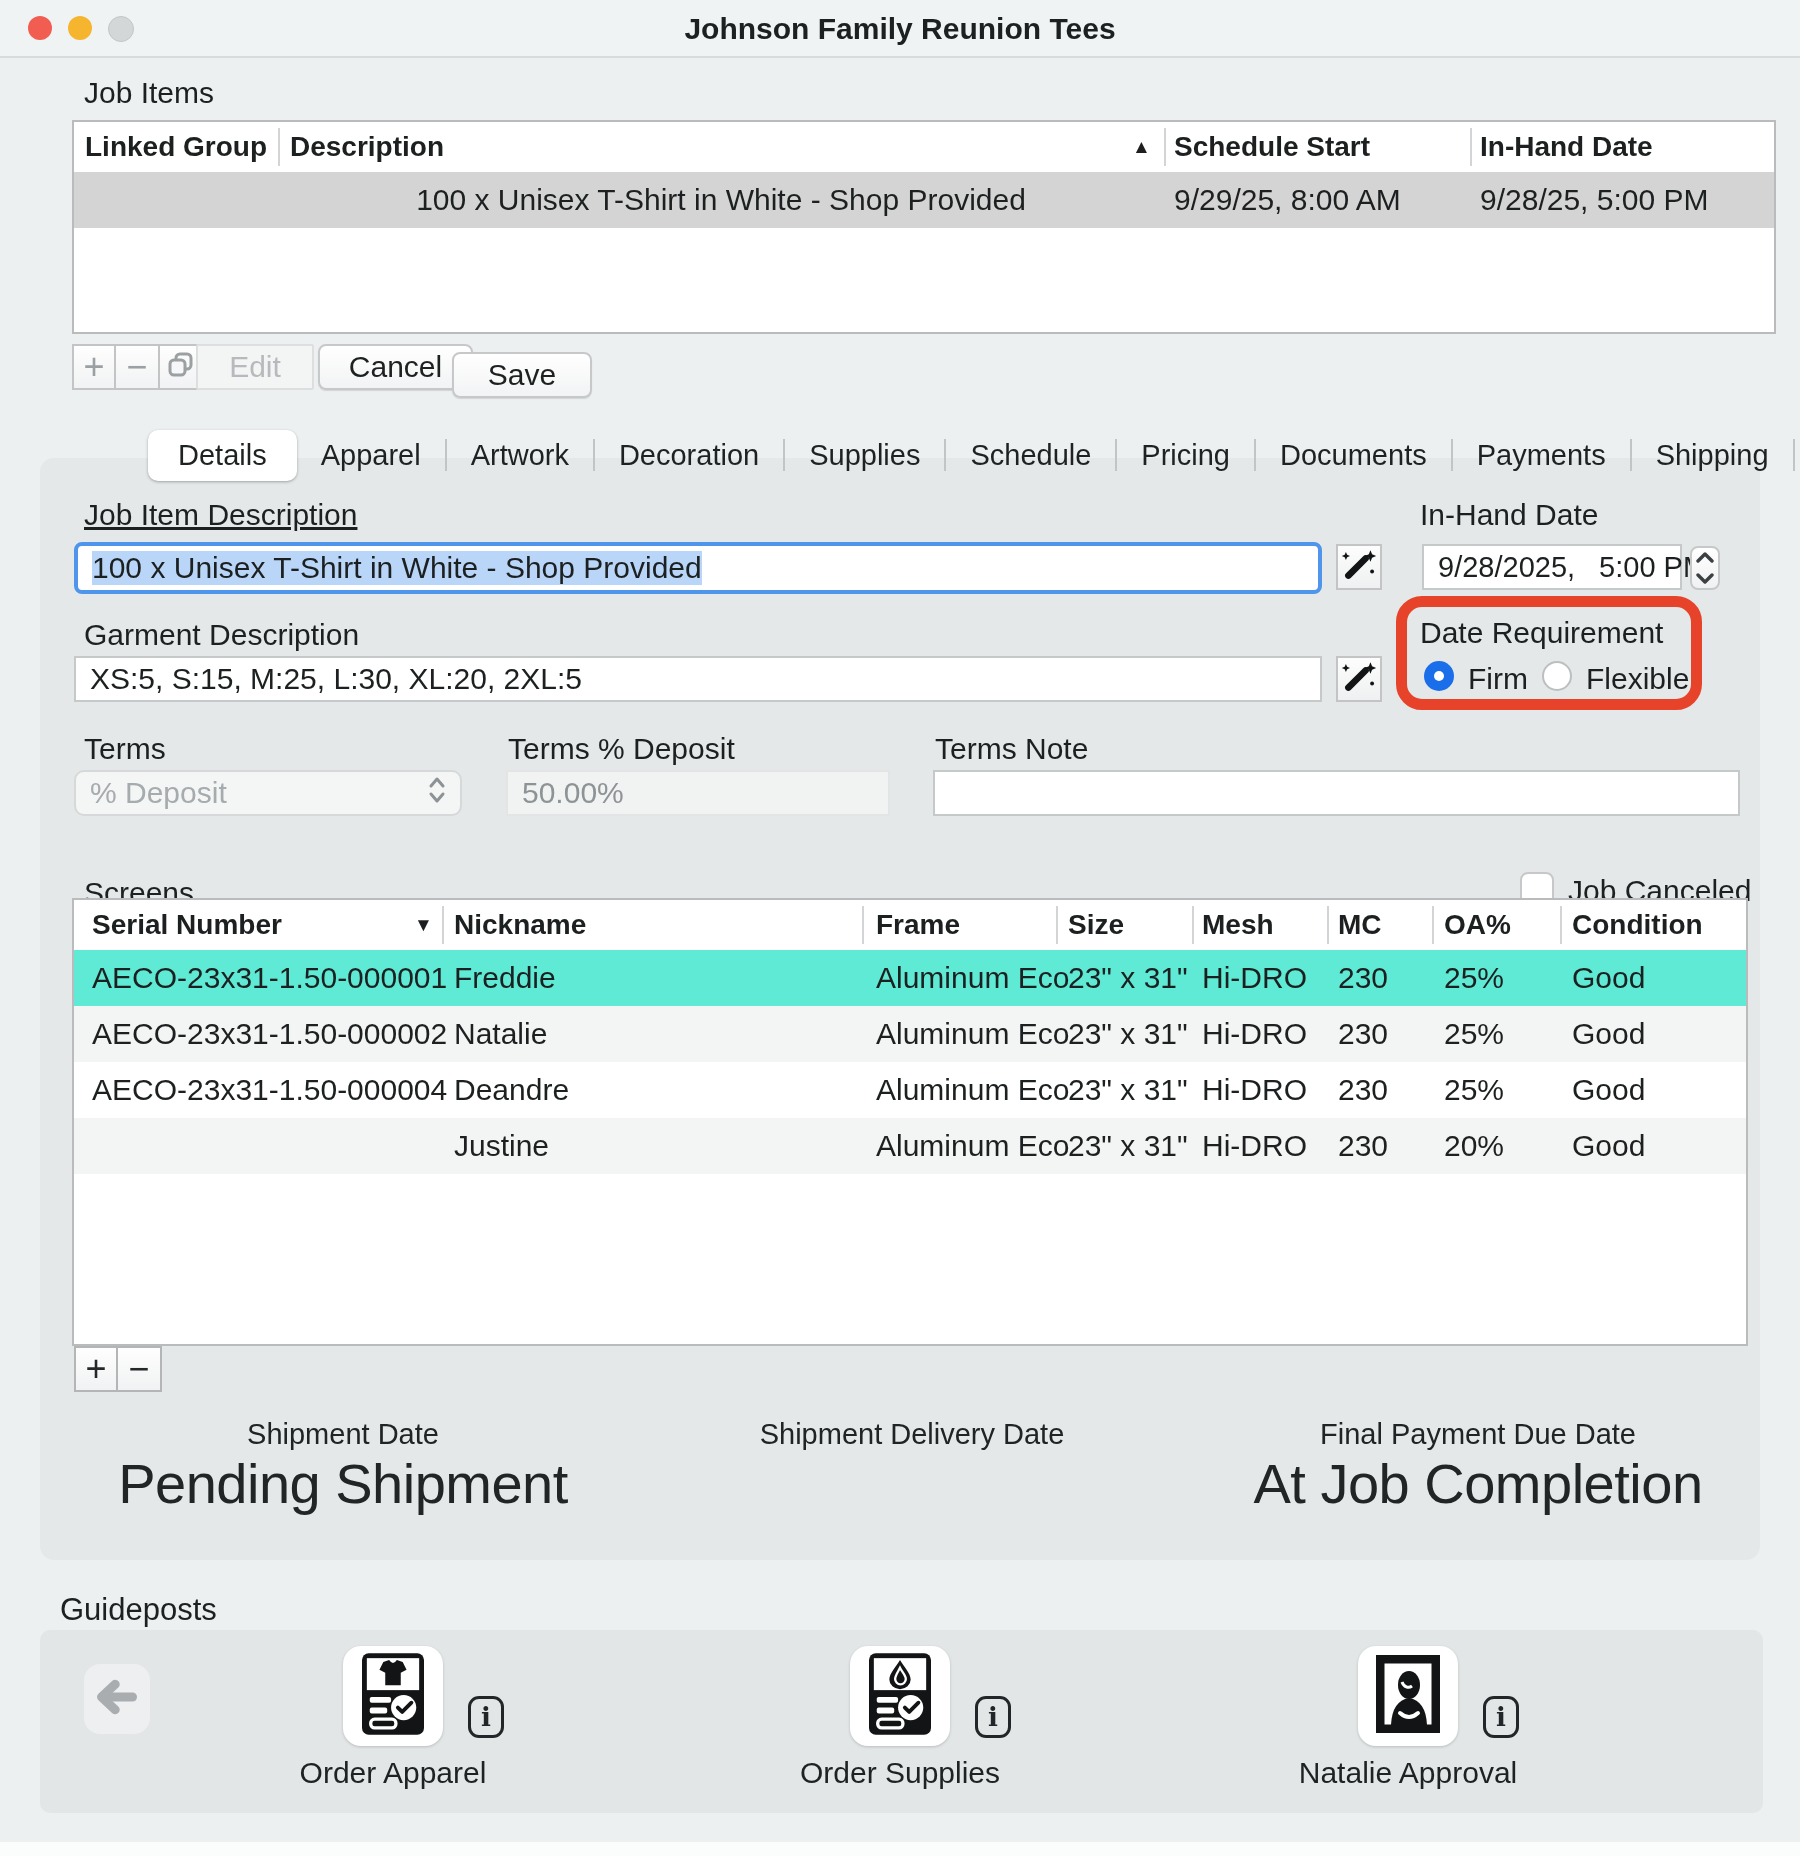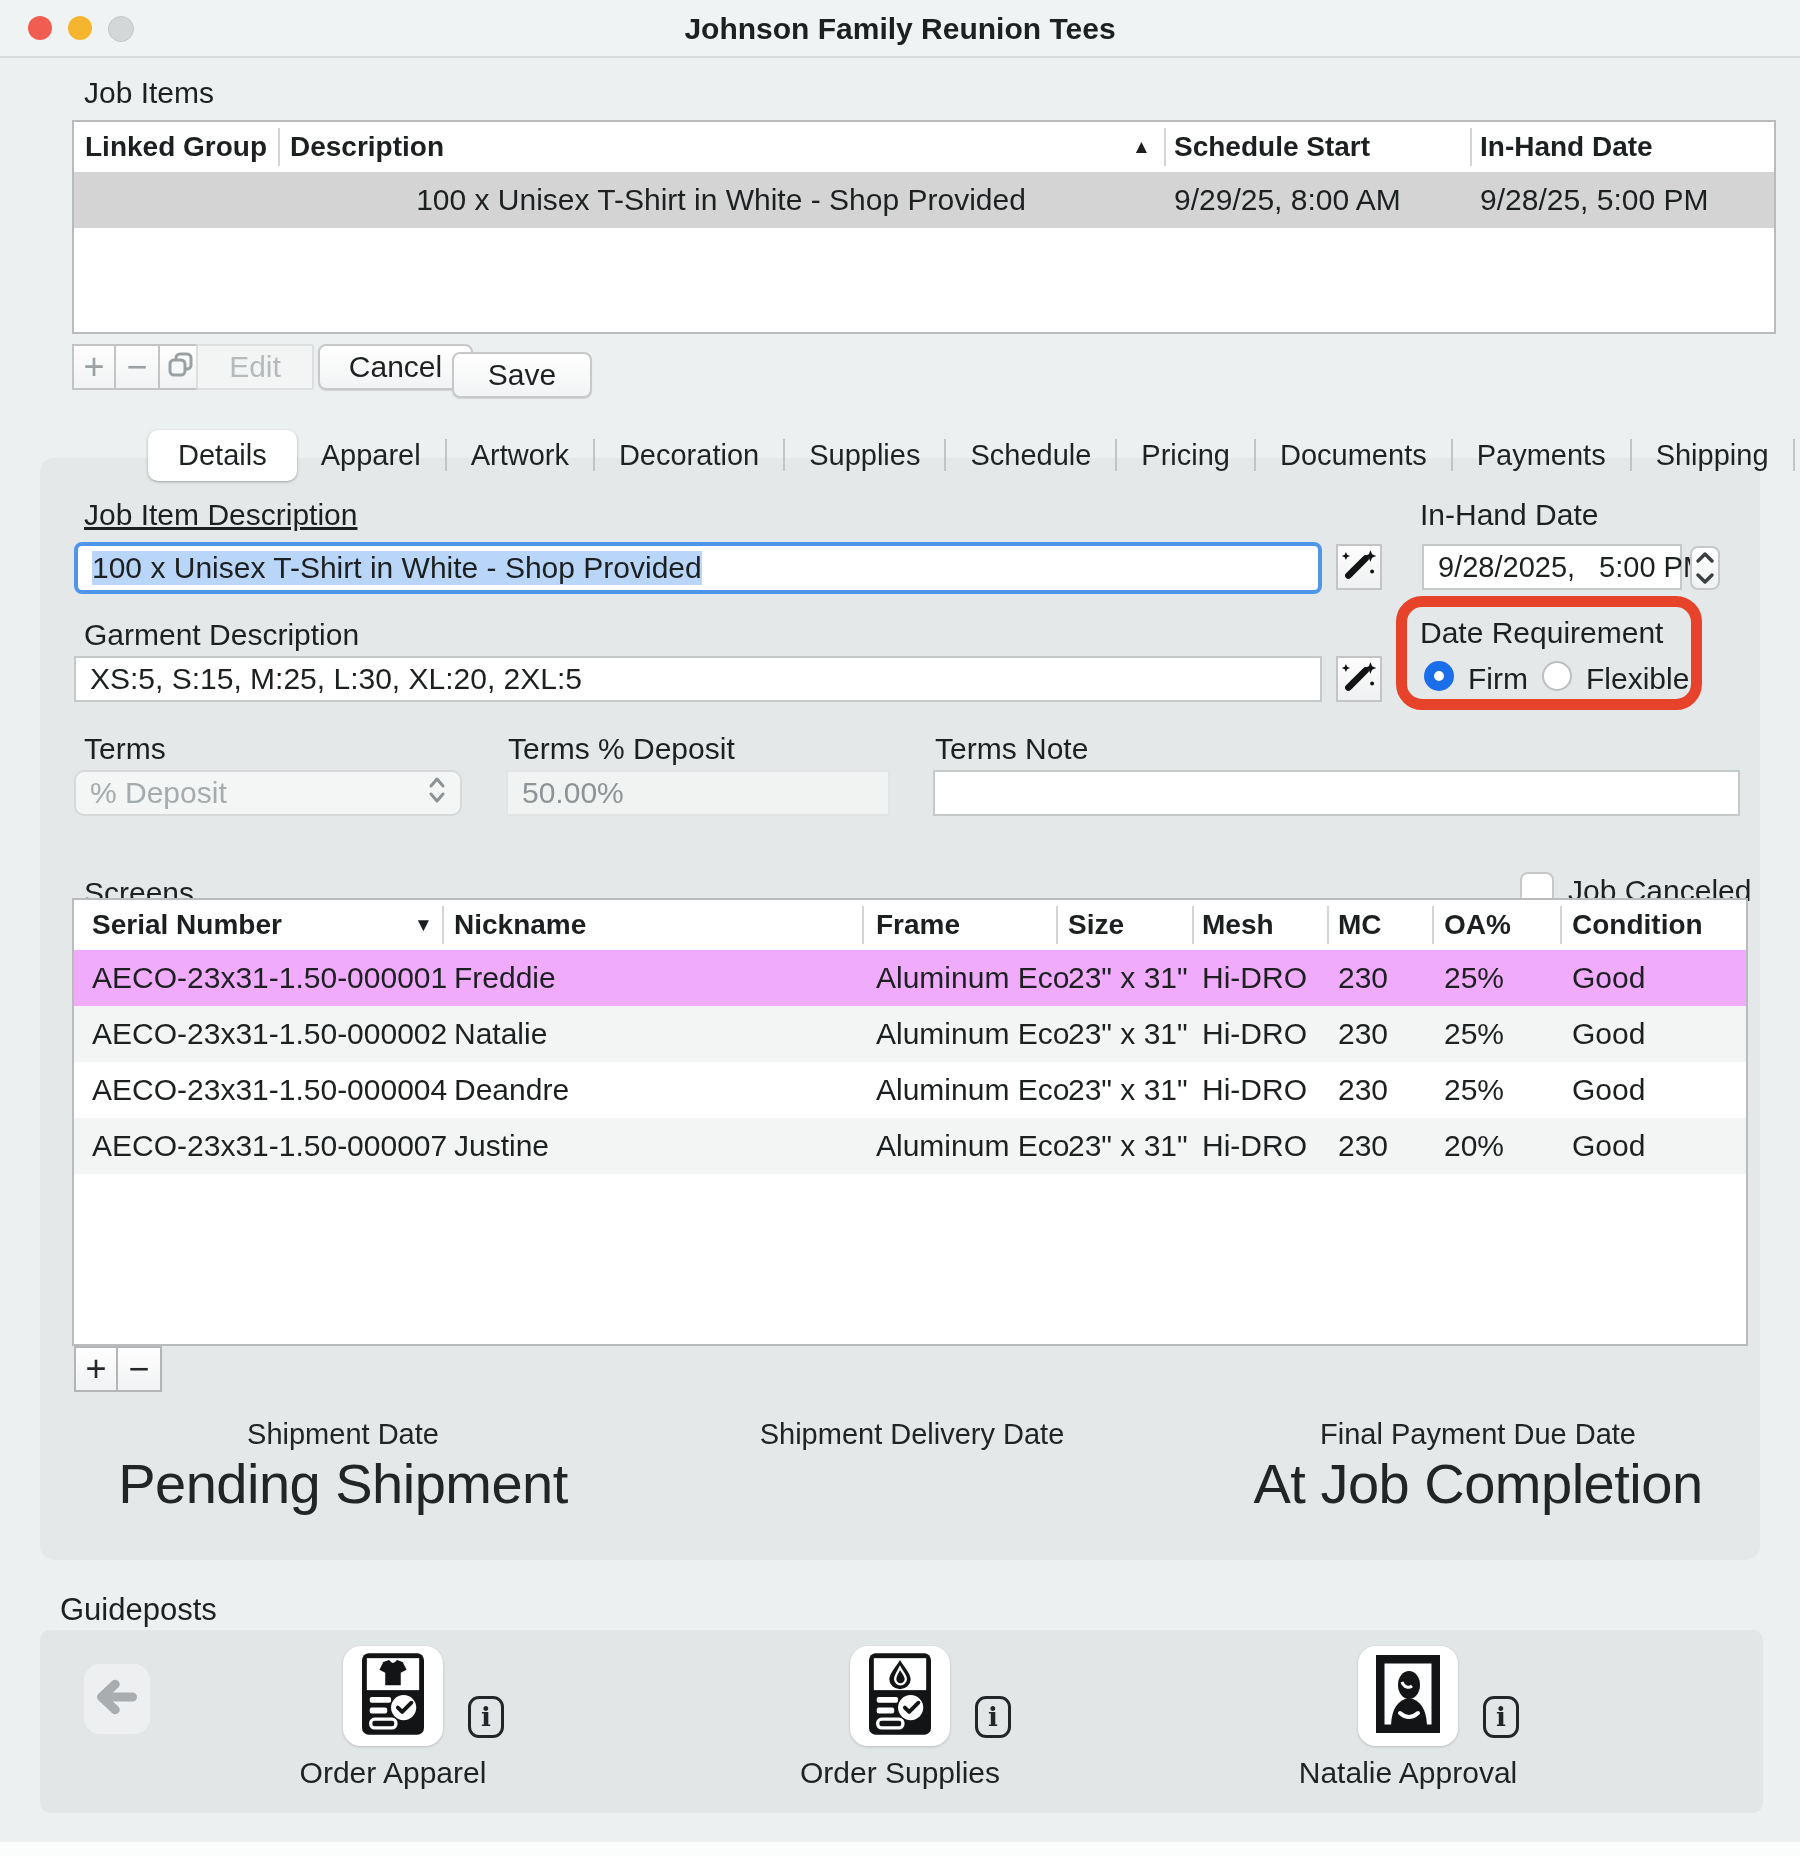--- a/index.html
+++ b/index.html
@@ -61,21 +61,21 @@
   .radio.off{background:#fff;border:2px solid #bcbfc0;}
   .selectbox{position:absolute;left:74px;top:770px;width:388px;height:46px;background:#f4f6f6;border:2px solid #d6d8d9;border-radius:10px;box-sizing:border-box;display:flex;align-items:center;padding:0 14px;font-size:30px;color:#a6abad;}
   .flatfield{position:absolute;background:#f1f3f3;border:2px solid #e2e4e5;box-sizing:border-box;font-size:30px;color:#8e9396;display:flex;align-items:center;padding:0 14px;}
   .checkbox{position:absolute;left:1520px;top:872px;width:34px;height:34px;background:#fff;border:2px solid #c6c8c9;border-radius:8px;box-sizing:border-box;}
 
   
   .tbl2{left:72px;top:898px;width:1672px;height:444px;}
   .srow{position:absolute;left:0;width:100%;height:56px;}
   .srow .cell{height:56px;line-height:56px;}
   .stripe{background:#f3f4f4;}
-  .selected{background:#f0abfc;text-align:right;}
+  .selected{background:#5eead4;text-align:right;}
   
   .c1{left:18px;} .c2{left:380px;} .c3{left:802px;} .c4{left:994px;}
   .c5{left:1128px;} .c6{left:1264px;} .c7{left:1370px;} .c8{left:1498px;}
 
   
   .sum{position:absolute;transform:translateX(-50%);text-align:center;white-space:nowrap;}
   .sumlabel{font-size:29px;color:#202425;}
   .sumvalue{font-size:56px;font-weight:500;color:#222526;letter-spacing:-0.5px;}
 
   
@@ -273,21 +273,20 @@
     <div class="cell c1">AECO-23x31-1.50-000004</div>
     <div class="cell c2">Deandre</div>
     <div class="cell c3">Aluminum Eco</div>
     <div class="cell c4">23" x 31"</div>
     <div class="cell c5">Hi-DRO</div>
     <div class="cell c6">230</div>
     <div class="cell c7">25%</div>
     <div class="cell c8">Good</div>
   </div>
   <div class="srow stripe" style="top:218px;">
-    <div class="cell c1">AECO-23x31-1.50-000007</div>
     <div class="cell c2">Justine</div>
     <div class="cell c3">Aluminum Eco</div>
     <div class="cell c4">23" x 31"</div>
     <div class="cell c5">Hi-DRO</div>
     <div class="cell c6">230</div>
     <div class="cell c7">20%</div>
     <div class="cell c8">Good</div>
   </div>
 </div>
 

